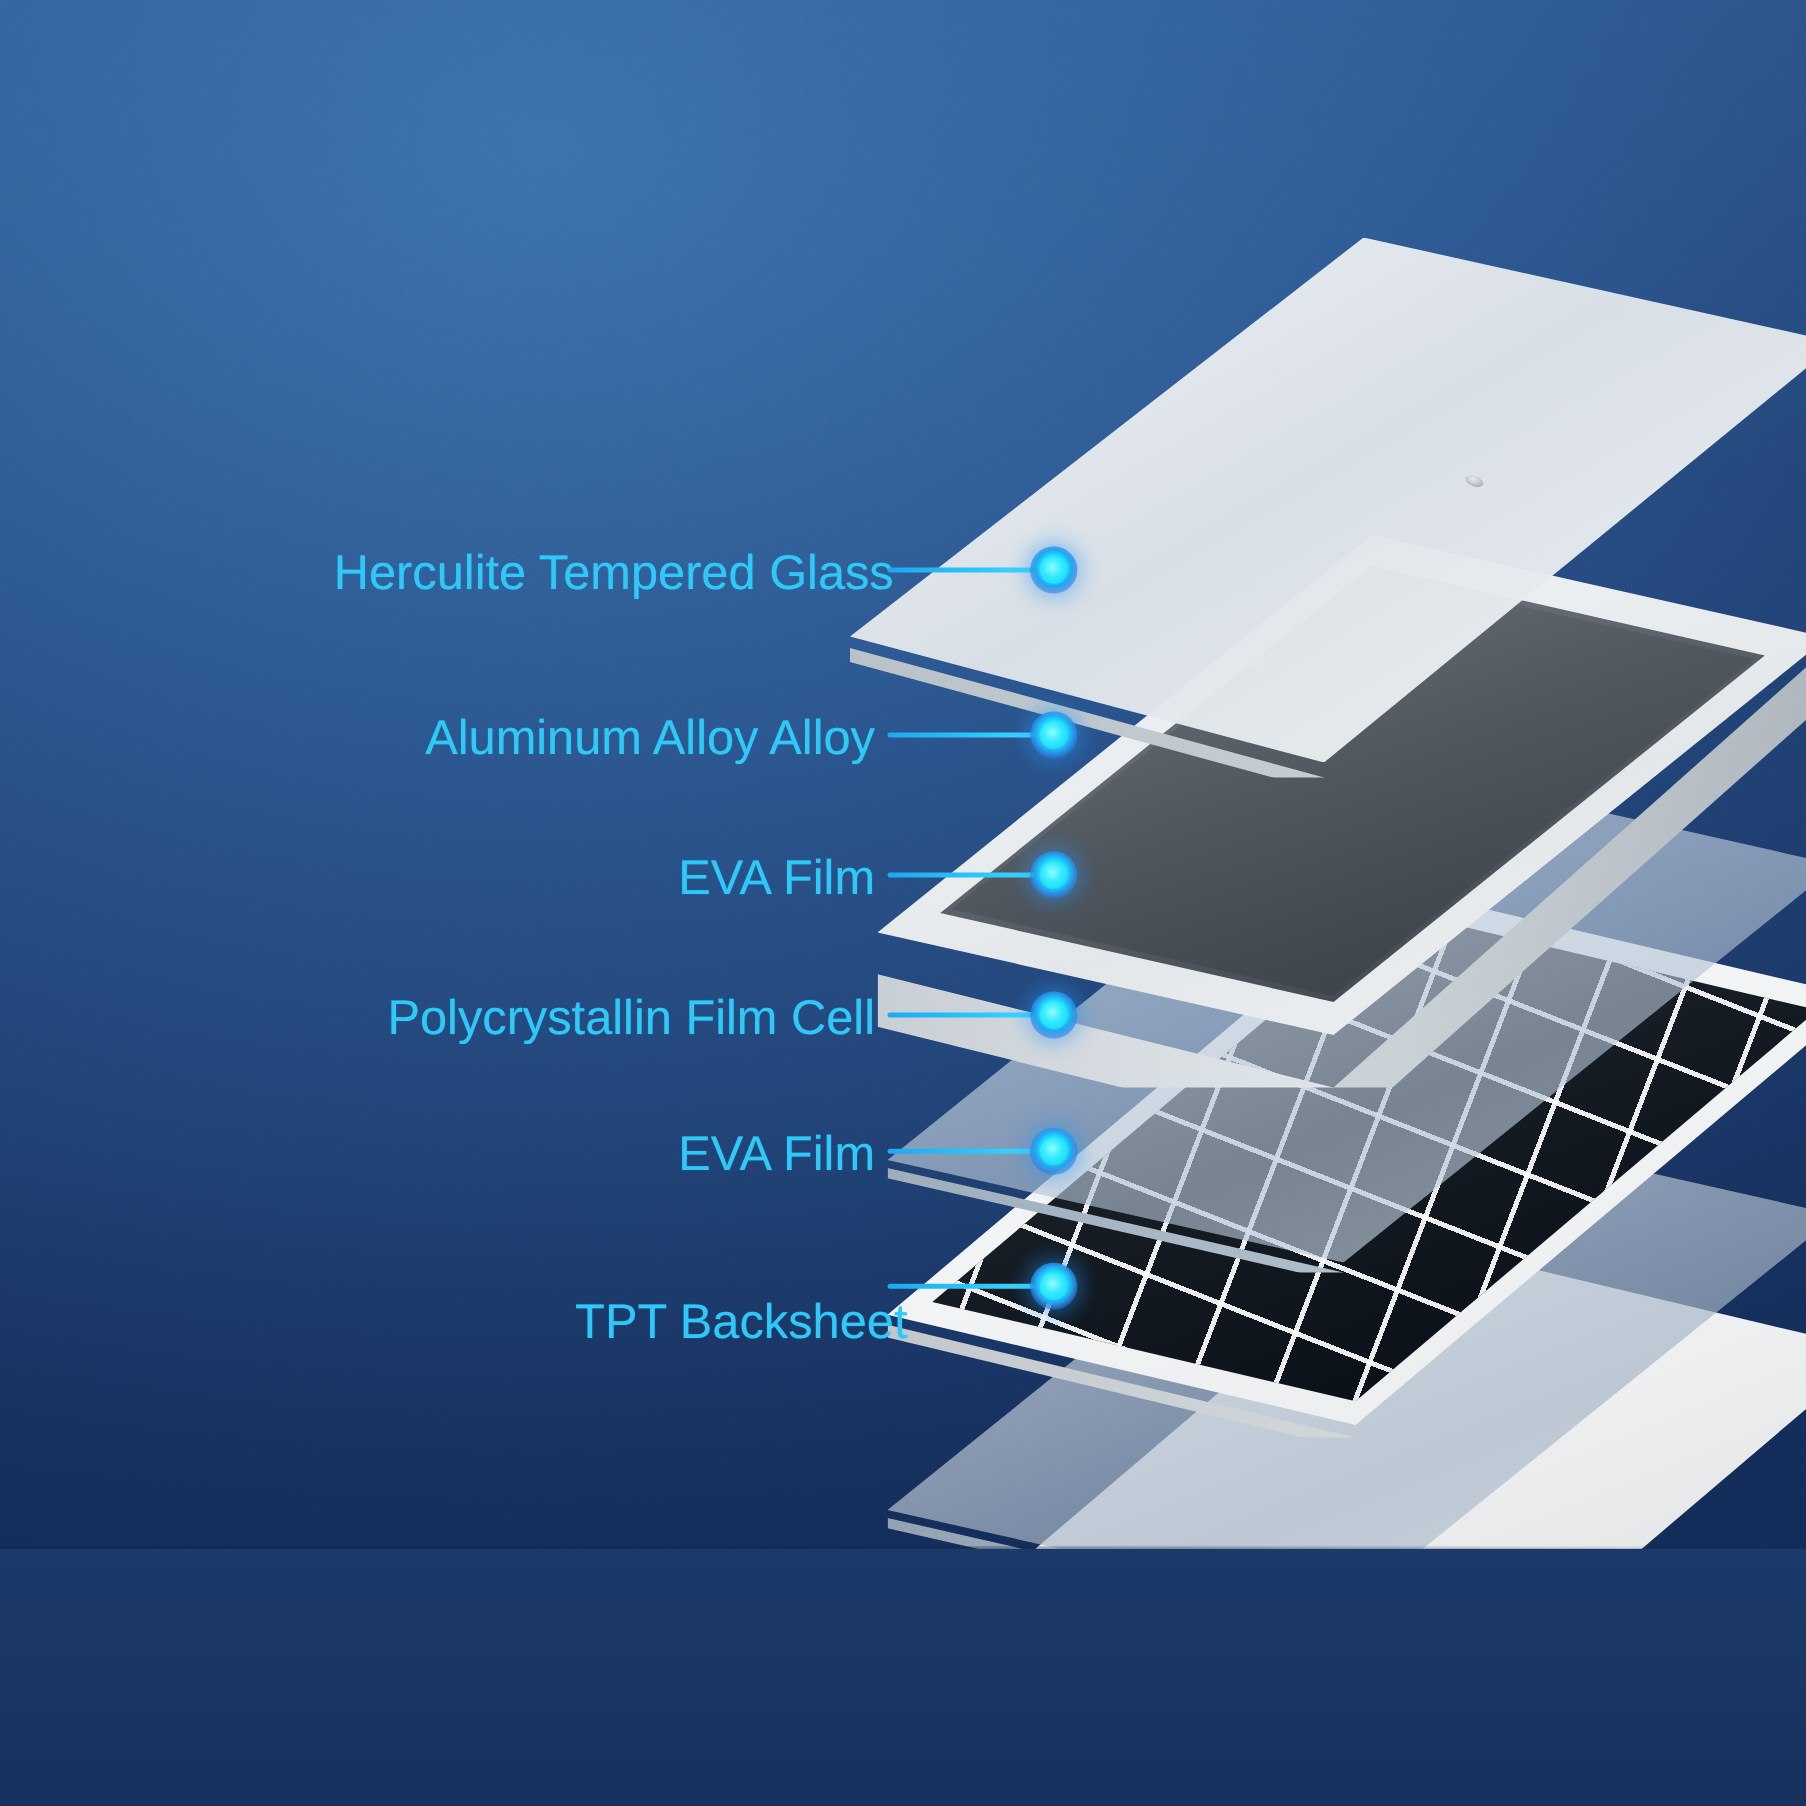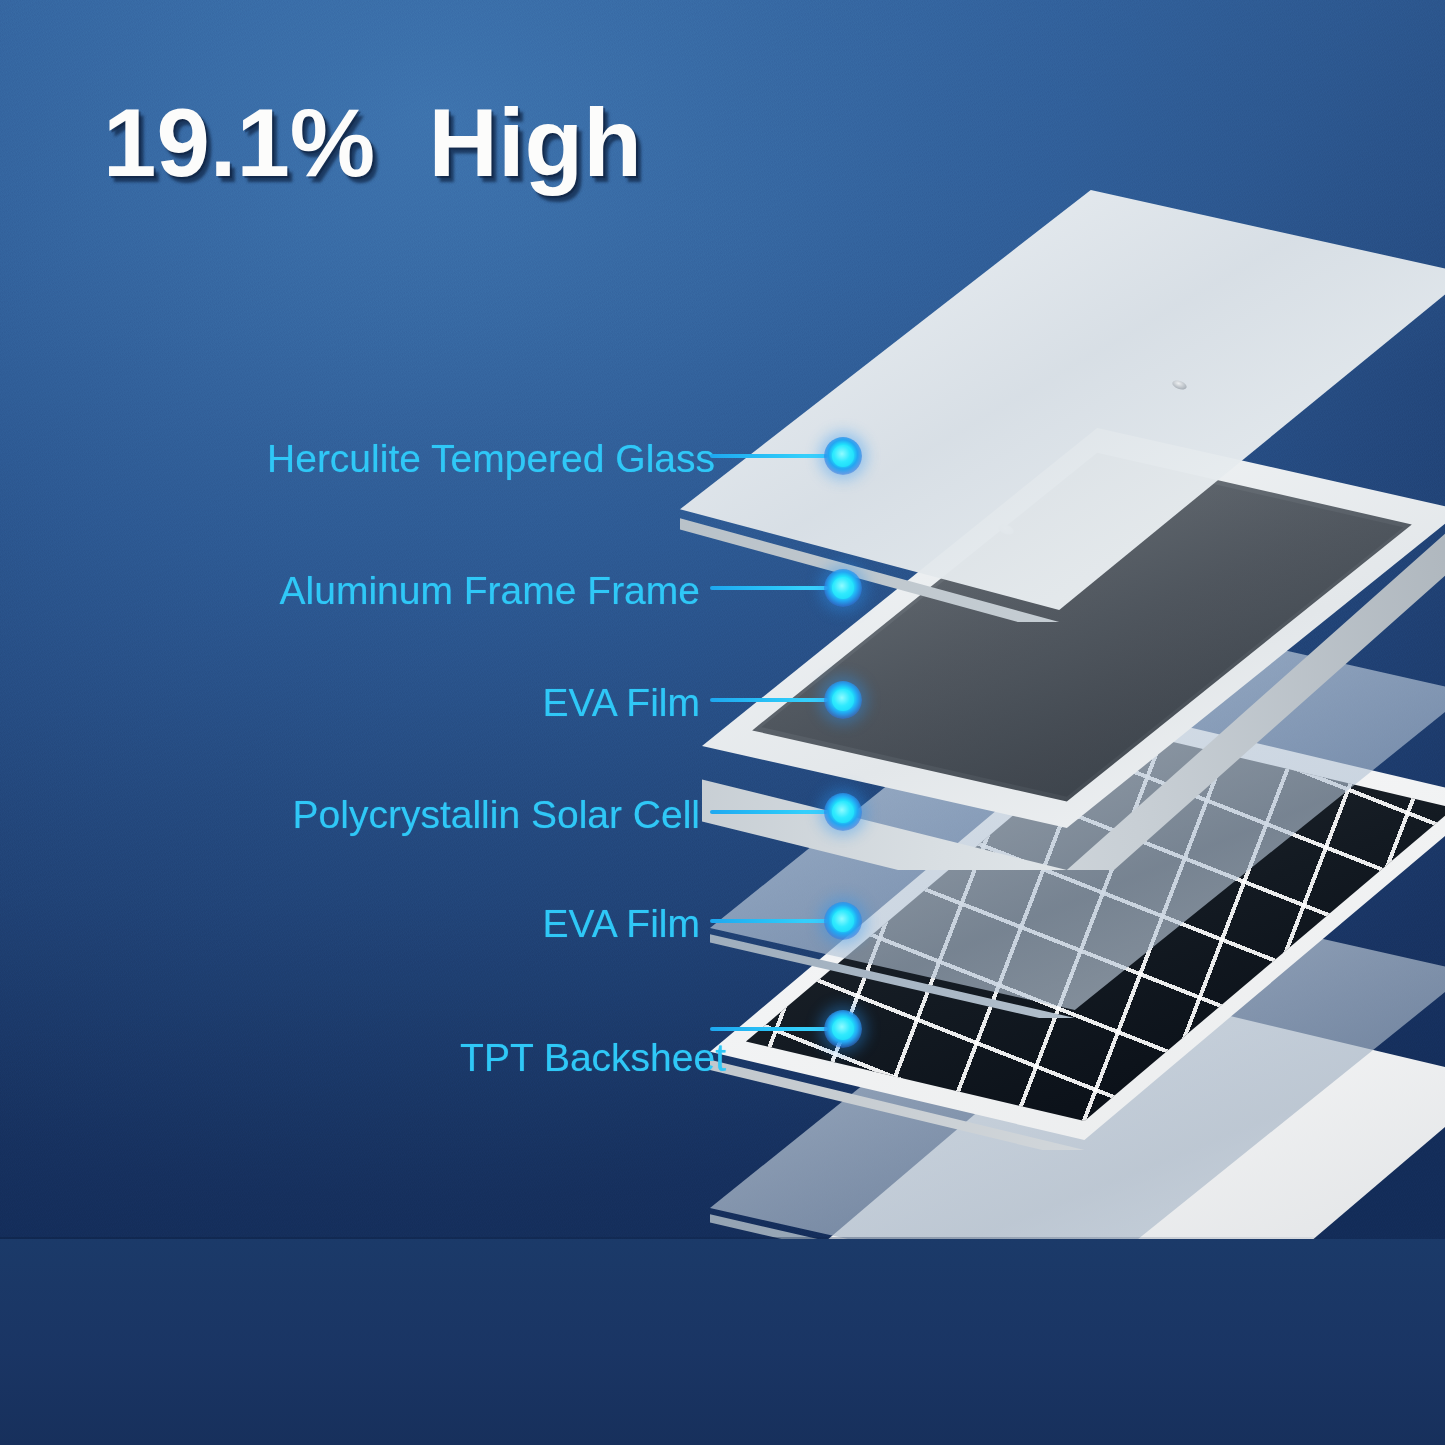--- a/index.html
+++ b/index.html
@@ -254,42 +254,39 @@
     <div class="lay frame-outer"></div>
     <div class="lay frame-hole"></div>
     <div class="lay frame-hole-inner"></div>
     <div class="frame-screw"></div>
 
     <div class="lay glass-top-edge"></div>
     <div class="lay glass-top"></div>
     <div class="frame-screw2"></div>
   </div>
 
-  <div class="headline-wrap">
-    <div class="headline">19.1%  High</div>
-  </div>
 
   <div id="callout-layer">
       <div class="callout" style="left: 0px; top: 436px; width: 700px; height: 40px; padding-left: 15px;">
         <div class="c-label" style="bottom: -2px;">Herculite Tempered Glass</div>
       </div>
       <div class="c-line" style="left: 710px; top: 454px; width: 118px;"></div>
       <div class="c-dot" style="left: 824px; top: 437px;"></div>
       <div class="callout" style="left: 0px; top: 568px; width: 700px; height: 40px;">
-        <div class="c-label" style="bottom: -2px;">Aluminum Frame Frame</div>
+        <div class="c-label" style="bottom: -2px;">Aluminum Alloy Alloy</div>
       </div>
       <div class="c-line" style="left: 710px; top: 586px; width: 118px;"></div>
       <div class="c-dot" style="left: 824px; top: 569px;"></div>
       <div class="callout" style="left: 0px; top: 680px; width: 700px; height: 40px;">
         <div class="c-label" style="bottom: -2px;">EVA Film</div>
       </div>
       <div class="c-line" style="left: 710px; top: 698px; width: 118px;"></div>
       <div class="c-dot" style="left: 824px; top: 681px;"></div>
       <div class="callout" style="left: 0px; top: 792px; width: 700px; height: 40px;">
-        <div class="c-label" style="bottom: -2px;">Polycrystallin Solar Cell</div>
+        <div class="c-label" style="bottom: -2px;">Polycrystallin Film Cell</div>
       </div>
       <div class="c-line" style="left: 710px; top: 810px; width: 118px;"></div>
       <div class="c-dot" style="left: 824px; top: 793px;"></div>
       <div class="callout" style="left: 0px; top: 901px; width: 700px; height: 40px;">
         <div class="c-label" style="bottom: -2px;">EVA Film</div>
       </div>
       <div class="c-line" style="left: 710px; top: 919px; width: 118px;"></div>
       <div class="c-dot" style="left: 824px; top: 902px;"></div>
       <div class="callout" style="left: 0px; top: 1035px; width: 700px; height: 40px; margin-left: 26px;">
         <div class="c-label" style="bottom: -2px;">TPT Backsheet</div>

